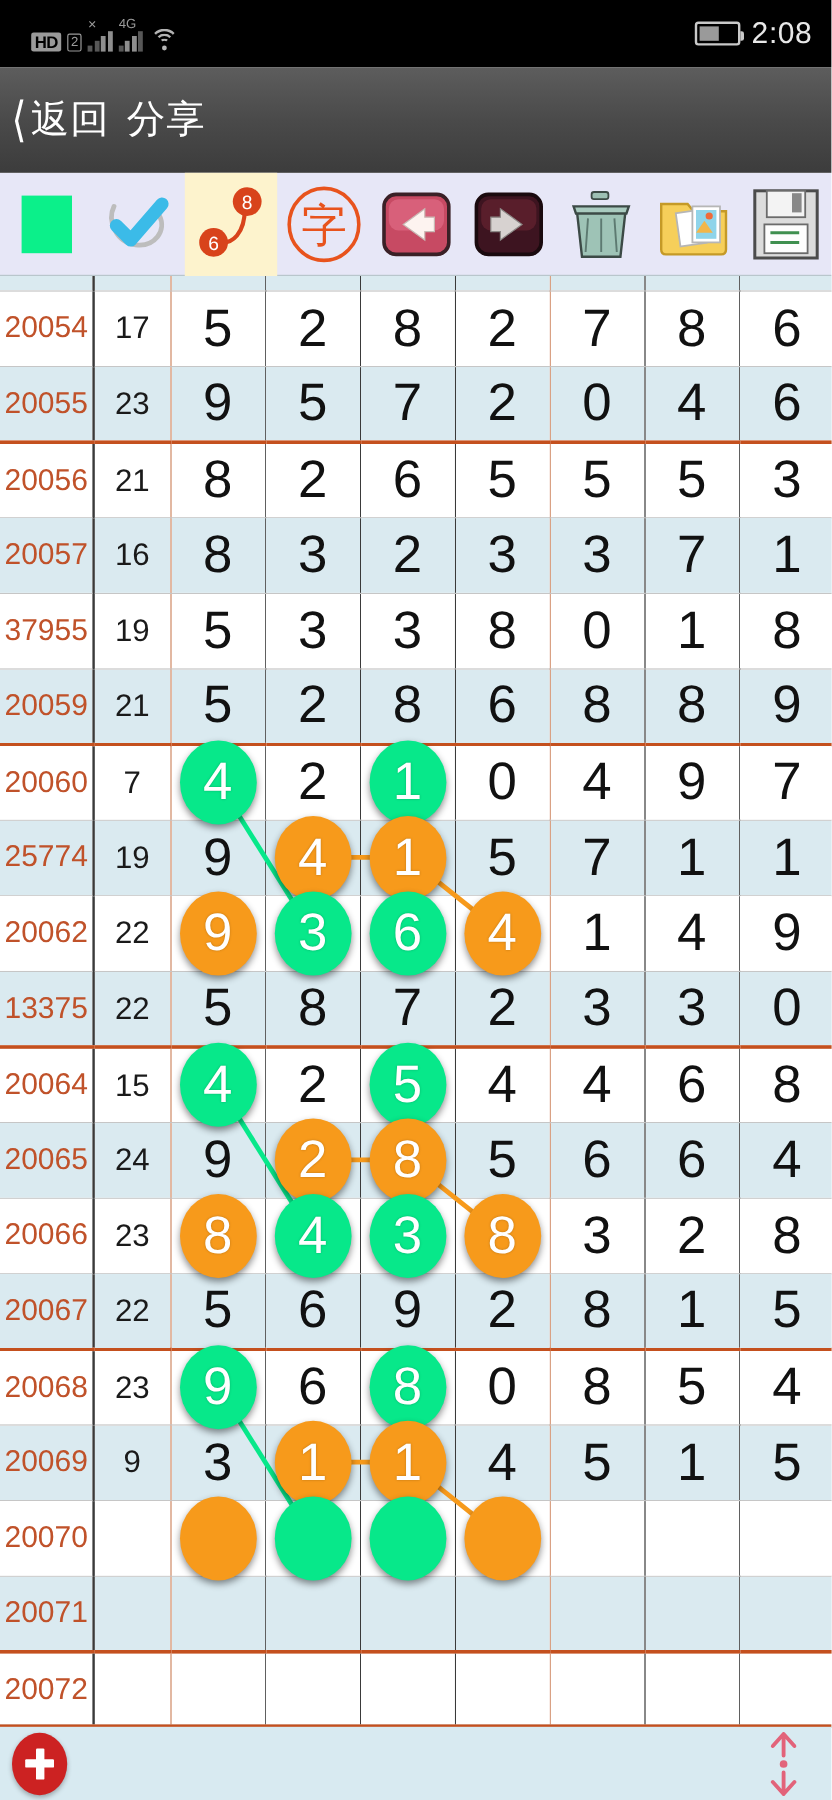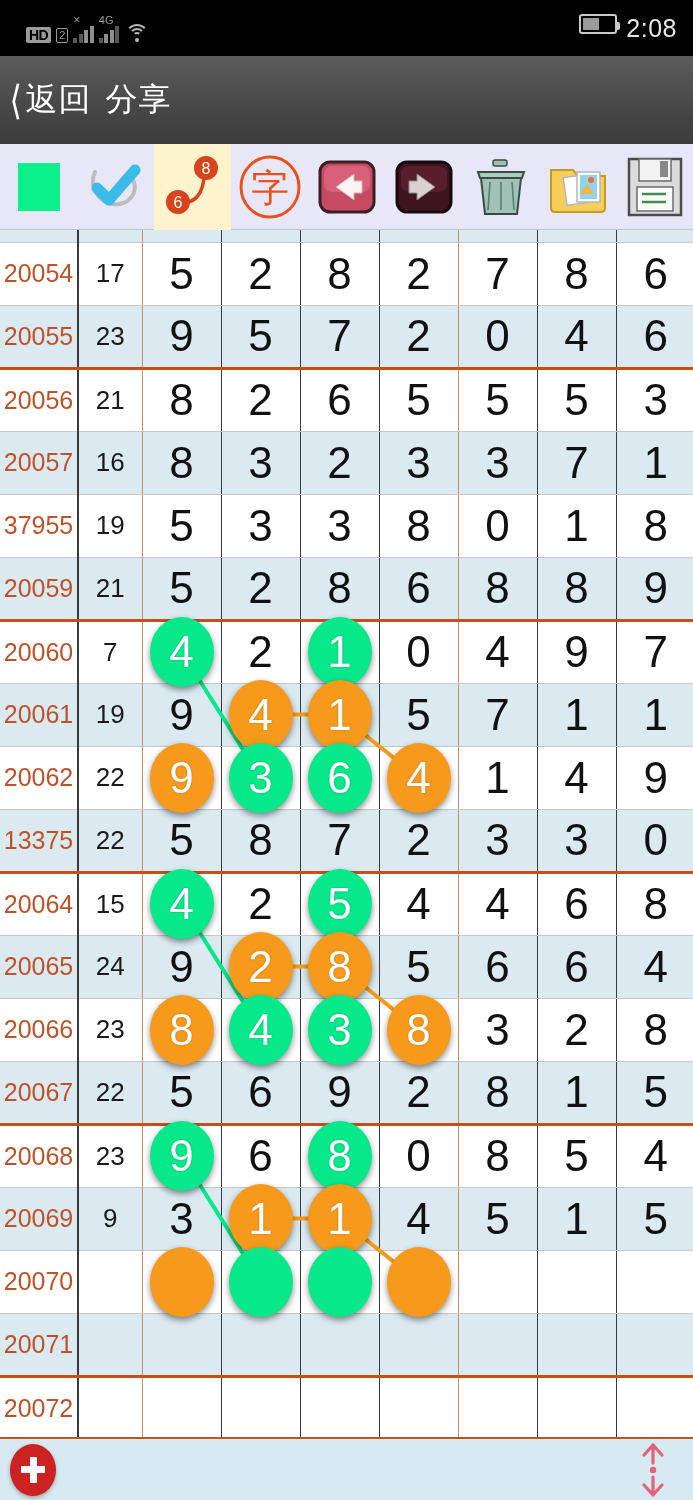--- a/index.html
+++ b/index.html
@@ -10,21 +10,21 @@
   }
   #app { position: relative; width: 693px; height: 1500px; }
 
   
   .statusbar {
     height: 56px; background: #000; color: #d8d8d8;
     display: flex; align-items: center; justify-content: space-between;
     padding: 0 16px 0 26px;
   }
   .sb-left { display: flex; align-items: flex-end; gap: 5px; height: 30px; }
-  .sb-right { display: flex; align-items: flex-start; gap: 9px; }
+  .sb-right { display: flex; align-items: center; gap: 9px; }
   .hd-badge {
     background: #9a9a9a; color: #000; font-size: 14px; font-weight: bold;
     border-radius: 2px; padding: 1px 3px; line-height: 14px; letter-spacing: -0.5px;
   }
   .sim2 {
     border: 1.5px solid #9a9a9a; color: #9a9a9a; font-size: 11px;
     line-height: 11px; padding: 1px 2px; border-radius: 2px;
   }
   .bars { display: flex; align-items: flex-end; gap: 1.5px; height: 19px; position: relative; }
   .bars i { display: block; width: 4px; background: #8e8e8e; }
@@ -346,21 +346,21 @@
               <span class="mk green">
                 <span class="val">1</span>
               </span>
             </td>
             <td class="d ob">0</td>
             <td class="d">4</td>
             <td class="d">9</td>
             <td class="d last">7</td>
           </tr>
           <tr class="alt">
-            <td class="idcell">20061</td>
+            <td class="idcell">25774</td>
             <td class="sumcell">19</td>
             <td class="d">9</td>
             <td class="d">
               <span class="mk orange">
                 <span class="val">4</span>
               </span>
             </td>
             <td class="d">
               <span class="mk orange">
                 <span class="val">1</span>

